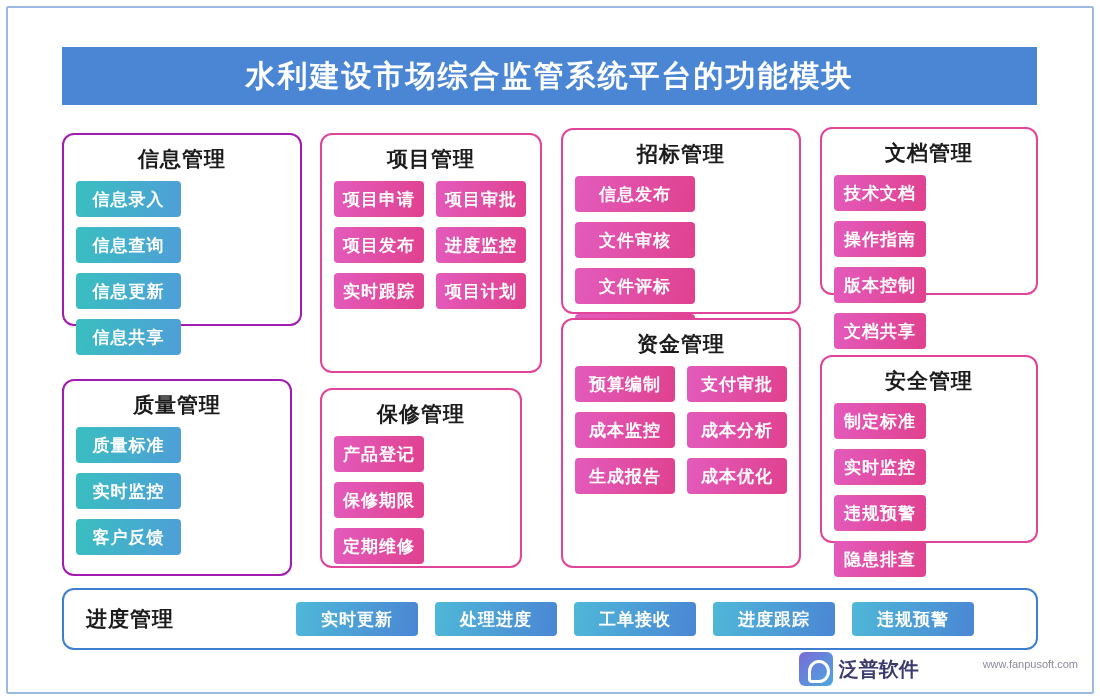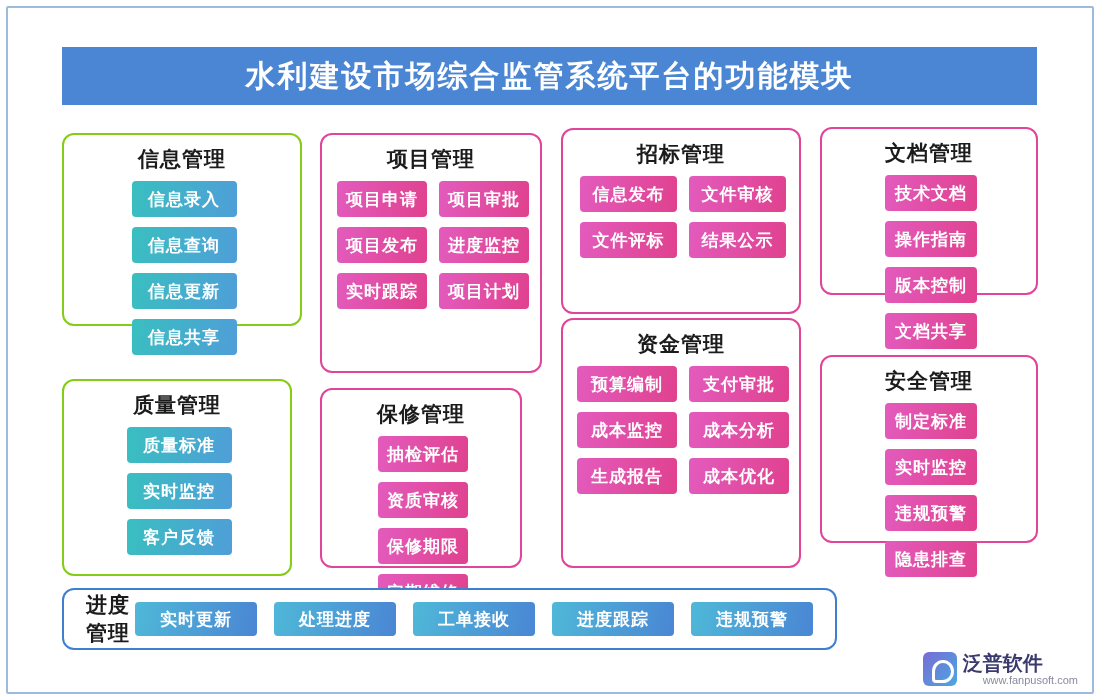--- a/index.html
+++ b/index.html
@@ -30,37 +30,36 @@
     font-size: 30px;
     font-weight: bold;
     letter-spacing: 2px;
   }
 
   .card {
     position: absolute;
     border-radius: 12px;
     background: #ffffff;
   }
-  .card.blue   { border: 2px solid #84cc16; }
+  .card.blue   { border: 2px solid #a21caf; }
   .card.pink   { border: 2px solid #e0459a; }
 
   .card-title {
     text-align: center;
     font-size: 21px;
     font-weight: bold;
     color: #1b1b1b;
     margin-top: 10px;
     margin-bottom: 8px;
     letter-spacing: 1px;
   }
 
   .chips {
     display: flex;
     flex-wrap: wrap;
-    justify-content: center;
     gap: 10px 12px;
     padding: 0 8px 10px 12px;
   }
   .chip {
     display: flex;
     align-items: center;
     justify-content: center;
     font-size: 17px;
     font-weight: bold;
     color: #ffffff;
@@ -80,31 +79,31 @@
   #card-bidding   { left: 561px; top: 128px;  width: 240px; height: 186px; }
   #card-document  { left: 820px; top: 127px;  width: 218px; height: 168px; }
   #card-quality   { left: 62px;  top: 379px;  width: 230px; height: 197px; }
   #card-warranty  { left: 320px; top: 388px;  width: 202px; height: 180px; }
   #card-fund      { left: 561px; top: 318px;  width: 240px; height: 250px; }
   #card-safety    { left: 820px; top: 355px;  width: 218px; height: 188px; }
 
   #card-info .chips .chip,
   #card-quality .chips .chip { width: 105px; }
   #card-project .chips .chip { width: 90px; }
-  #card-bidding .chips .chip { width: 97px; }
+  #card-bidding .chips .chip { width: 120px; }
   #card-document .chips .chip { width: 92px; }
   #card-warranty .chips .chip { width: 90px; }
   #card-fund .chips .chip { width: 100px; }
   #card-safety .chips .chip { width: 92px; }
 
   
   #card-progress {
     position: absolute;
     left: 62px; top: 588px;
-    width: 775px; height: 62px;
+    width: 976px; height: 62px;
     border: 2px solid #3f7fd0;
     border-radius: 12px;
     background: #ffffff;
     display: flex;
     align-items: center;
     padding: 0 22px;
   }
   #card-progress .row-title {
     font-size: 21px;
     font-weight: bold;
@@ -134,21 +133,21 @@
     position: relative;
   }
   .logo .mark::after {
     content: "";
     position: absolute;
     left: 9px; top: 8px;
     width: 16px; height: 17px;
     border: 3px solid #ffffff;
     border-radius: 50% 50% 50% 4px;
   }
-  .logo .txt { display: flex; flex-direction: column; line-height: 1.1; }
+  .logo .txt { display: flex; flex-direction: row; line-height: 1.1; gap: 44px; }
   .logo .name {
     font-size: 20px; font-weight: bold;
     color: #3a3a6e;
     font-family: "Liberation Sans", sans-serif;
   }
   .logo .url {
     font-size: 11px; color: #8a8aa0;
     font-family: "Liberation Sans", sans-serif;
     margin-left: 20px;
   }
@@ -209,22 +208,21 @@
   <div class="chips">
     <div class="chip teal">质量标准</div>
     <div class="chip teal">实时监控</div>
     <div class="chip teal">客户反馈</div>
   </div>
 </div>
 
 <div class="card pink" id="card-warranty">
   <div class="card-title">保修管理</div>
   <div class="chips">
-    <div class="chip magenta">抽检评估</div>
-    <div class="chip magenta">资质审核</div>
+    <div class="chip magenta">产品登记</div>
     <div class="chip magenta">保修期限</div>
     <div class="chip magenta">定期维修</div>
   </div>
 </div>
 
 <div class="card pink" id="card-fund">
   <div class="card-title">资金管理</div>
   <div class="chips">
     <div class="chip magenta">预算编制</div>
     <div class="chip magenta">支付审批</div>

